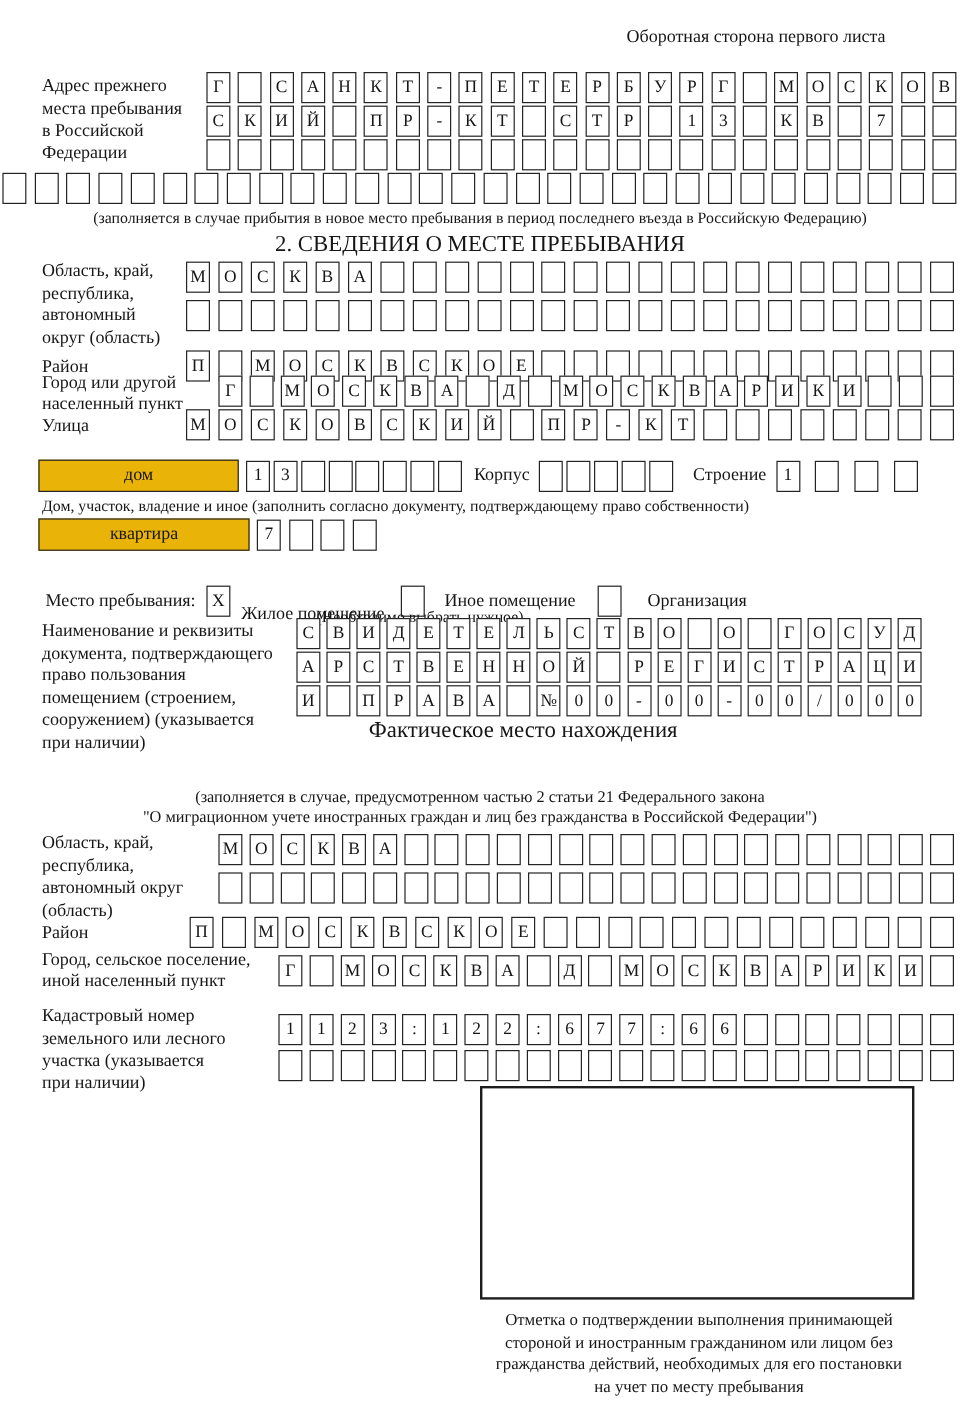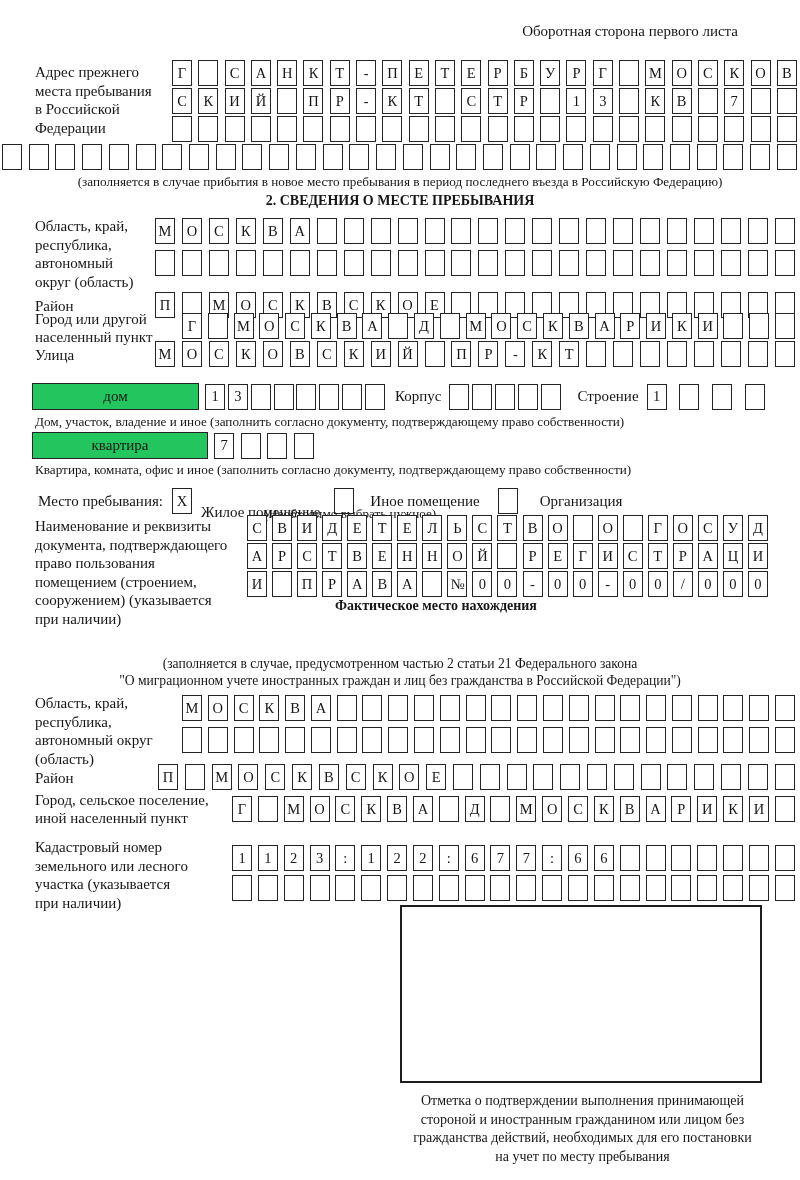--- a/index.html
+++ b/index.html
@@ -5,31 +5,31 @@
   html,body{margin:0;padding:0;background:#fff;}
   .sheet{
     position:relative;width:800px;height:1180px;background:#ffffff;
     font-family:"Liberation Serif","DejaVu Serif",serif;color:#161616;overflow:hidden;
   }
   .abs{position:absolute;}
   .lbl{font-size:15px;line-height:18.5px;}
   .ml{white-space:pre-line;}
   .note{font-size:13.2px;line-height:16px;}
   .center{left:0;width:800px;text-align:center;}
-  .heading{font-size:14px;font-weight:bold;}
+  .heading{font-size:19px;font-weight:normal;}
   .boxrow{display:flex;justify-content:space-between;}
   .cell{
     box-sizing:border-box;flex:0 0 20px;width:20px;height:26px;
     border:1.7px solid #242424;background:#fff;
     display:flex;align-items:center;justify-content:center;
     font-size:14.5px;line-height:1;
   }
   .bigbox{
     box-sizing:border-box;border:1.8px solid #242424;height:27px;
-    display:flex;align-items:center;justify-content:center;font-size:15px;background:#22c55e;
+    display:flex;align-items:center;justify-content:center;font-size:15px;background:#eab308;
   }
   .inline-row{display:flex;align-items:center;}
   .stamp{box-sizing:border-box;border:2px solid #1d1d1d;background:#fff;}
   .cap{font-size:14px;line-height:18.5px;text-align:center;white-space:pre-line;}
   .fnote{font-size:13.6px;line-height:17px;}
 </style>
 </head>
 <body>
 
 <div class="sheet">
@@ -328,21 +328,20 @@
 
   <div class="abs inline-row" style="top:432px;left:32px;">
     <div class="bigbox" style="width:176px;">квартира</div>
     <div class="boxrow" style="width:100px;margin-left:6px;">
         <span class="cell">7</span>
         <span class="cell"></span>
         <span class="cell"></span>
         <span class="cell"></span>
       </div>
   </div>
-  <div class="abs note" style="top:462px;left:35px;">Квартира, комната, офис и иное (заполнить согласно документу, подтверждающему право собственности)</div>
 
   <div class="abs inline-row" style="top:480px;left:38px;">
     <div class="lbl">Место пребывания:</div>
     <div class="boxrow" style="width:20px;margin-left:9px;">
         <span class="cell">X</span>
       </div>
     <div class="lbl" style="margin-left:9px;margin-top:23px;">Жилое помещение</div>
     <div class="boxrow" style="width:20px;margin-left:14px;">
         <span class="cell"></span>
       </div>

